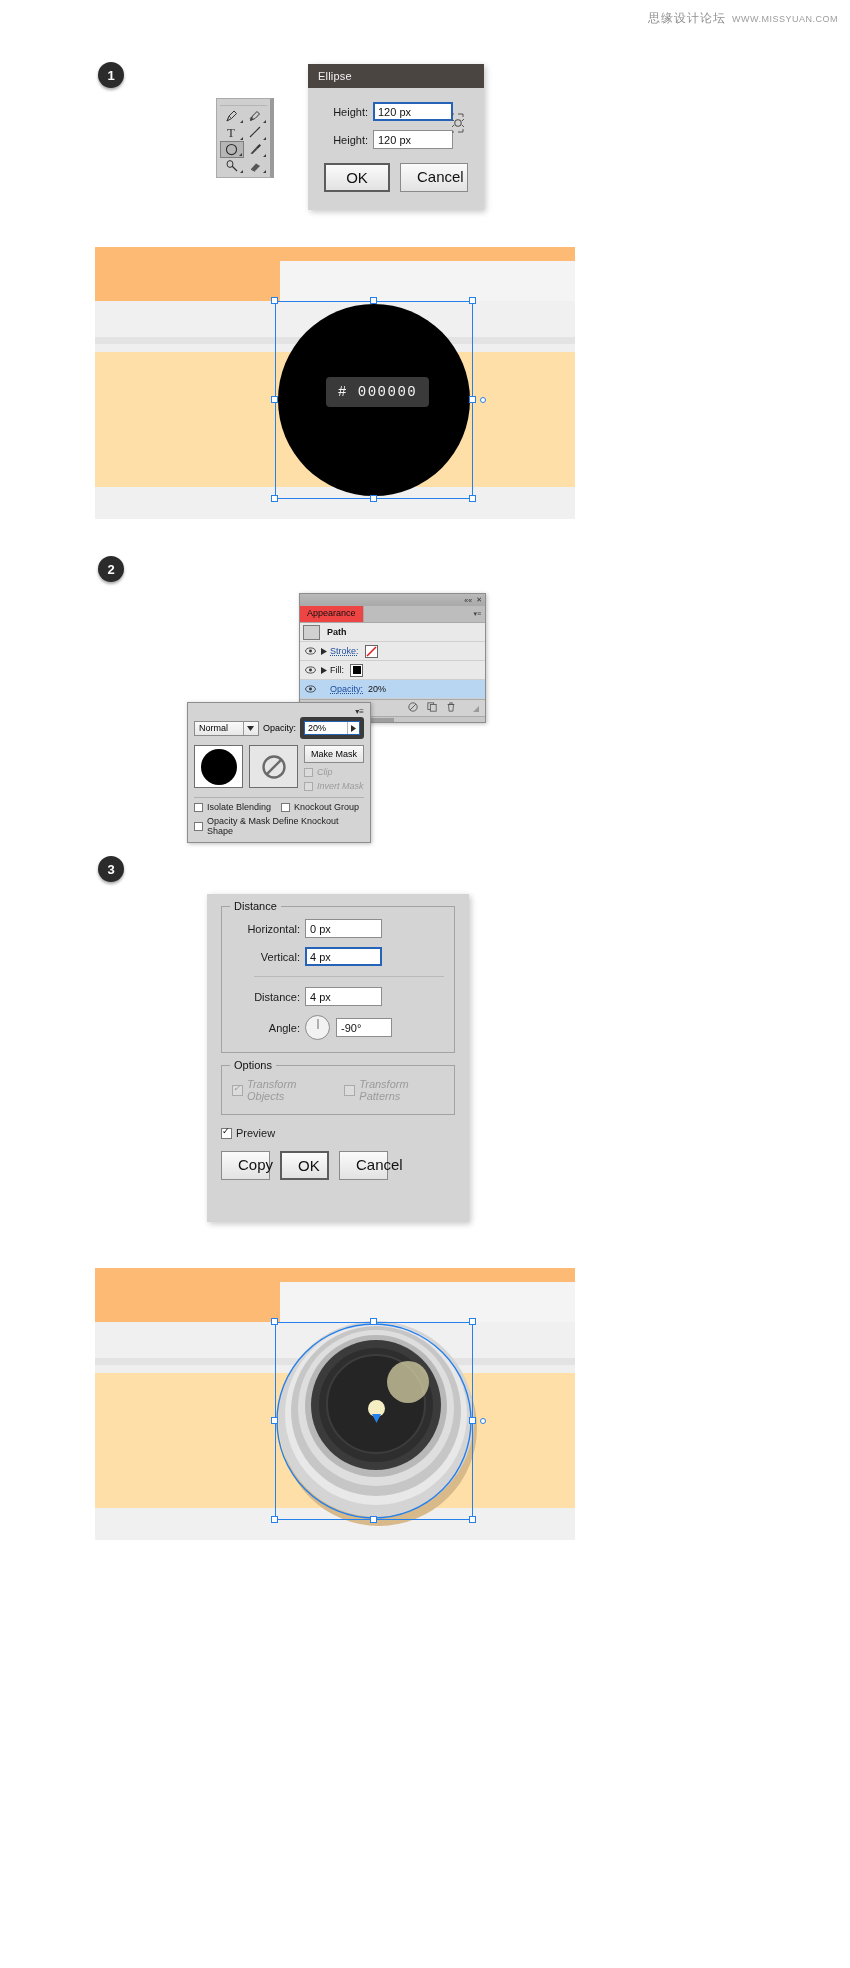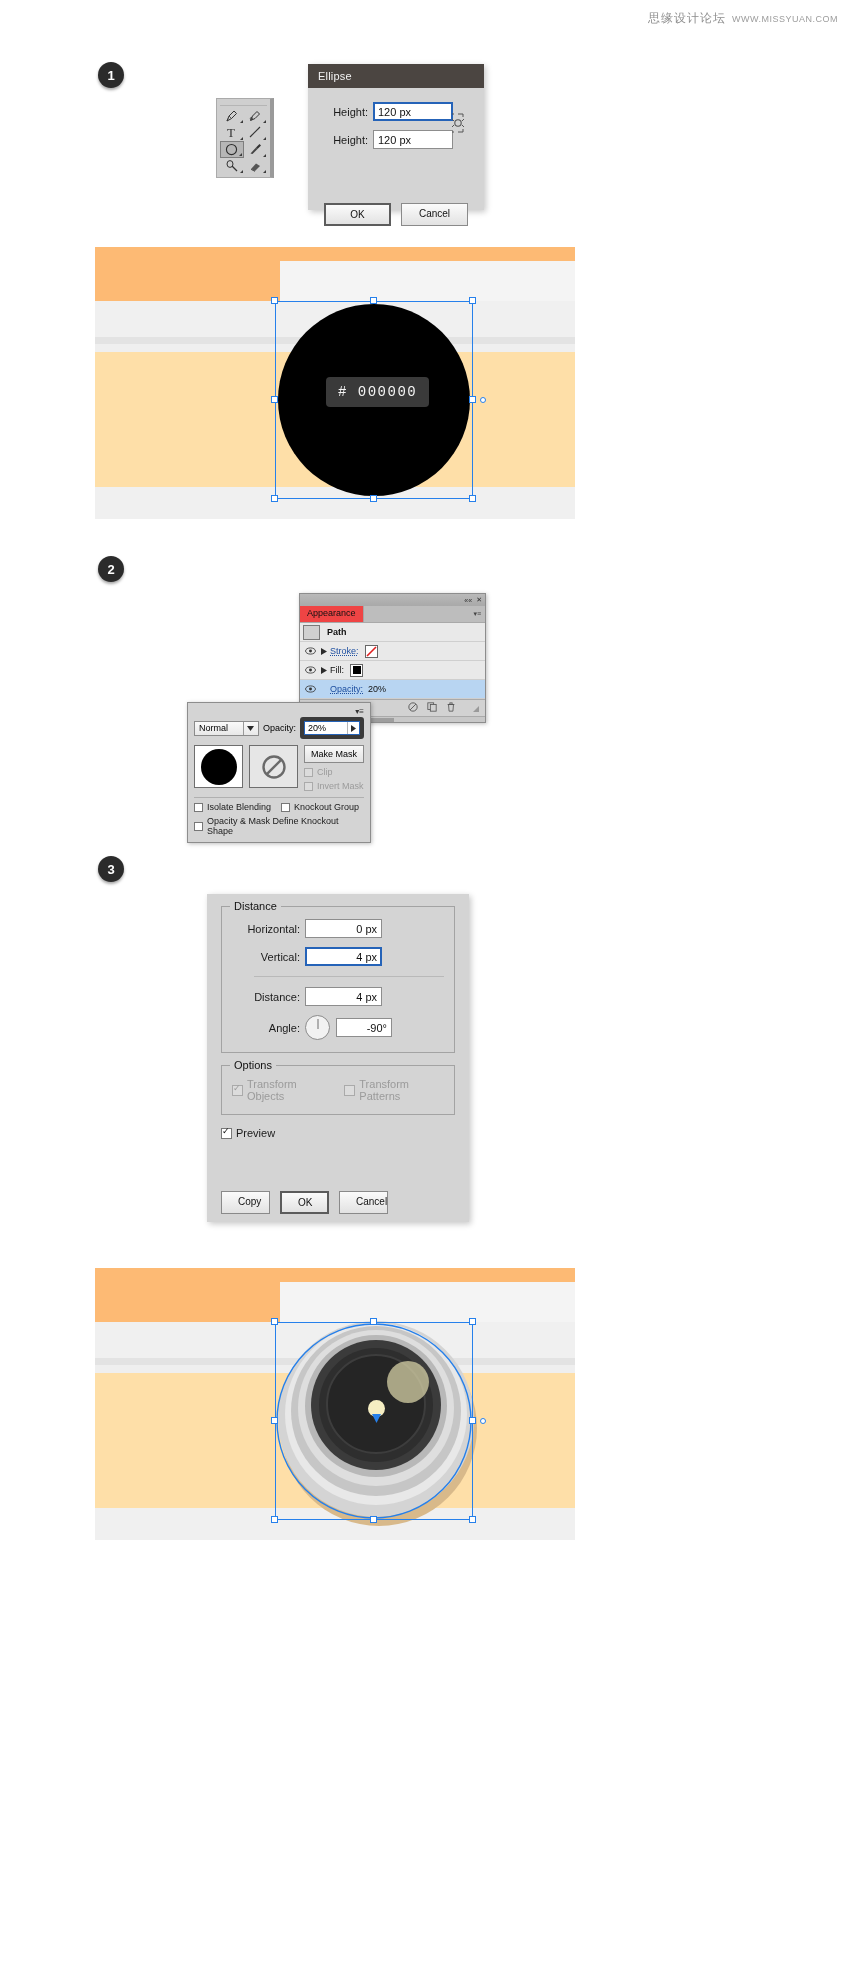--- a/index.html
+++ b/index.html
@@ -50,24 +50,23 @@
   .txtbox {
     background:#ffffff; border:1px solid #8d8d8d;
     font-size:11px; color:#111; padding:2px 4px;
     height:19px; line-height:15px;
   }
   .txtbox.focused { border:2px solid #2563b8; padding:1px 3px; }
 
   .btn {
     background:linear-gradient(#fbfbfb,#e2e2e2);
     border:1px solid #8a8a8a;
-    font-size:10px; color:#111;
+    font-size:15px; color:#111;
     padding:4px 16px; text-align:center;
     cursor:default;
-    margin-top:40px;
   }
   .btn.default { border:2px solid #5c5c5c; }
 
   
   #ellipse-dialog { left:308px; top:64px; width:176px; height:146px; }
   #ellipse-dialog .dlg-body { padding:14px 16px 12px 16px; position:relative; }
   #ellipse-dialog .lbl { width:44px; margin-right:5px; }
   #ellipse-dialog .txtbox { width:80px; }
   .constrain {
     position:absolute; right:18px; top:24px;
@@ -166,21 +165,21 @@
     display:flex; align-items:center; justify-content:center;
     border-left:1px solid #b5b5b5; background:#fff;
   }
   .tp-thumbs { display:flex; align-items:flex-start; gap:6px; margin-top:6px; }
   .thumb-box { width:49px; height:43px; border:1px solid #6e6e6e; background:#fff;
                display:flex; align-items:center; justify-content:center; }
   .tp-btns { display:flex; flex-direction:column; gap:4px; flex:1; }
   .make-mask { background:linear-gradient(#fafafa,#e3e3e3); border:1px solid #8a8a8a;
                font-size:9px; text-align:center; padding:3px 0; }
   .chk-row { display:flex; align-items:center; gap:4px; font-size:9px; color:#1a1a1a; }
-  .chk-row.disabled { color:#9b9b9b; }
+  .chk-row.disabled { color:#9b9b9b;font-style:italic; }
   .chk {
     width:9px; height:9px; background:#fff; border:1px solid #777; display:inline-block;
     position:relative; flex:none;
   }
   .chk.disabled { background:#dcdcdc; border-color:#aaa; }
   .chk.checked::after {
     content:"✓"; position:absolute; left:0px; top:-3px; font-size:9px; color:#111;
   }
   .chk.checked.disabled::after { color:#9b9b9b; }
   .tp-divider { border-top:1px solid #b0b0b0; margin:6px 0 4px 0; }
@@ -191,21 +190,21 @@
   #move-dialog .dlg-body { padding:12px 14px 14px 14px; }
   .fieldset {
     border:1px solid #a3a3a3; padding:12px 10px 10px 10px;
     position:relative; margin-bottom:12px;
   }
   .legend {
     position:absolute; top:-7px; left:8px; background:#d4d4d4;
     padding:0 4px; font-size:11px; color:#111;
   }
   #move-dialog .lbl { width:68px; margin-right:5px; }
-  #move-dialog .txtbox { width:77px;text-align:right; }
+  #move-dialog .txtbox { width:77px; }
   .hr { border-top:1px solid #b9b9b9; margin:10px 0 10px 22px; }
   .angle-dial {
     width:25px; height:25px; border-radius:50%;
     border:1px solid #8b8b8b; background:#f2f2f2;
     position:relative; margin-right:6px;
   }
   .angle-dial .needle {
     position:absolute; left:50%; top:3px; width:1px; height:10px;
     background:#6e6e6e; transform:translateX(-50%);
   }

